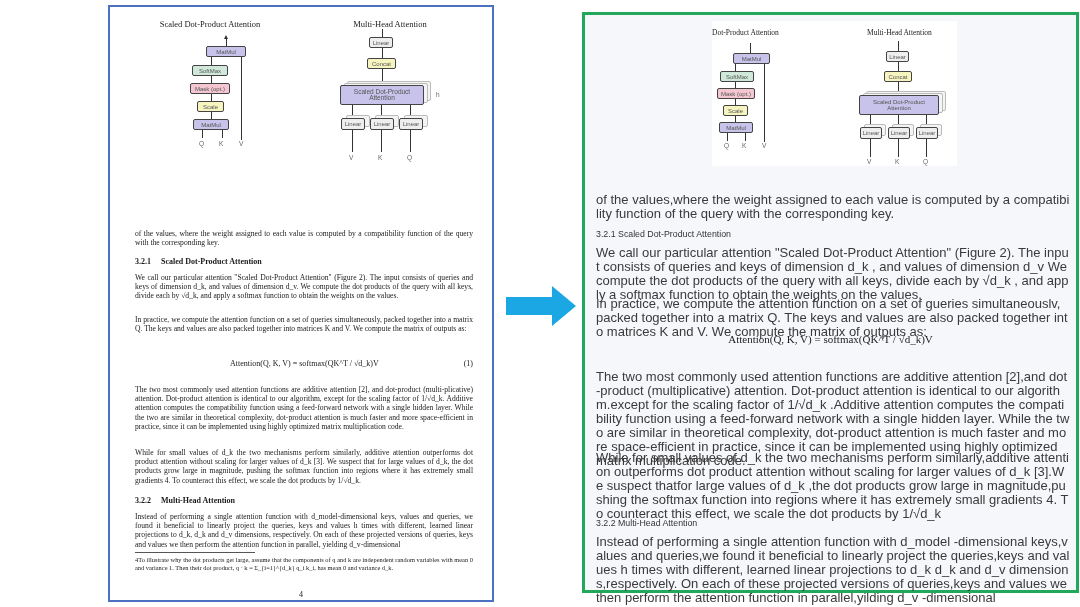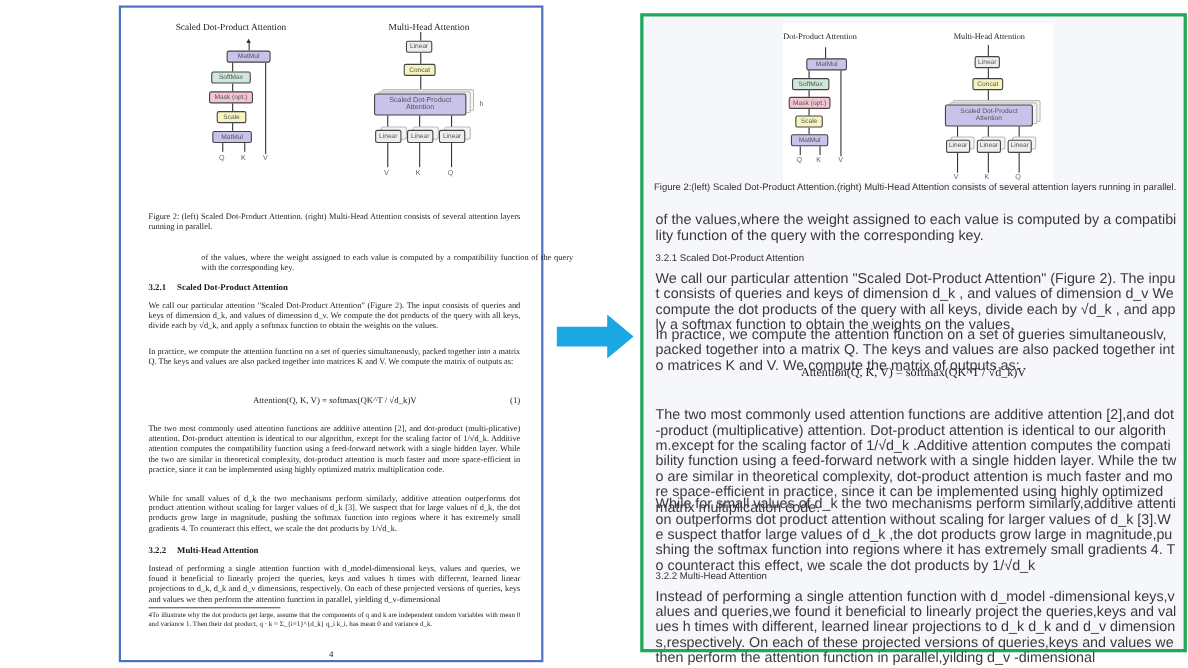--- a/index.html
+++ b/index.html
@@ -94,22 +94,21 @@
     <div class="diag-box c-grey" style="left:260px; top:111px; width:24px; height:12px;">Linear</div>
     <div class="diag-box c-grey" style="left:289px; top:111px; width:24px; height:12px;">Linear</div>
     <div class="vline" style="left:242px; top:123px; height:22px;"></div>
     <div class="vline" style="left:271px; top:123px; height:22px;"></div>
     <div class="vline" style="left:300px; top:123px; height:22px;"></div>
     <div class="diag-lbl" style="left:239px; top:147px;">V</div>
     <div class="diag-lbl" style="left:268px; top:147px;">K</div>
     <div class="diag-lbl" style="left:297px; top:147px;">Q</div>
   </div>
 
-  <div class="l-text" style="top:185px;">Figure 2: (left) Scaled Dot-Product Attention. (right) Multi-Head Attention consists of several attention layers running in parallel.</div>
-  <div class="l-text" style="top:222px;margin-left:48px;">of the values, where the weight assigned to each value is computed by a compatibility function of the query with the corresponding key.</div>
+  <div class="l-text" style="top:222px;">of the values, where the weight assigned to each value is computed by a compatibility function of the query with the corresponding key.</div>
 
   <div class="l-head" style="top:250px;">
     <span class="num">3.2.1</span>
     <span>Scaled Dot-Product Attention</span>
   </div>
   <div class="l-text" style="top:266px;">We call our particular attention "Scaled Dot-Product Attention" (Figure 2). The input consists of queries and keys of dimension d_k, and values of dimension d_v. We compute the dot products of the query with all keys, divide each by √d_k, and apply a softmax function to obtain the weights on the values.</div>
   <div class="l-text" style="top:308px;">In practice, we compute the attention function on a set of queries simultaneously, packed together into a matrix Q. The keys and values are also packed together into matrices K and V. We compute the matrix of outputs as:</div>
 
   <div class="l-eq" style="top:352px;">
     <span class="eq-body">Attention(Q, K, V) = softmax(QK^T / √d_k)V</span>
@@ -178,21 +177,20 @@
     <div class="diag-box c-grey" style="left:176px; top:106px; width:22px; height:12px;">Linear</div>
     <div class="diag-box c-grey" style="left:204px; top:106px; width:22px; height:12px;">Linear</div>
     <div class="vline" style="left:158px; top:118px; height:18px;"></div>
     <div class="vline" style="left:186px; top:118px; height:18px;"></div>
     <div class="vline" style="left:214px; top:118px; height:18px;"></div>
     <div class="diag-lbl" style="left:155px; top:137px;">V</div>
     <div class="diag-lbl" style="left:183px; top:137px;">K</div>
     <div class="diag-lbl" style="left:211px; top:137px;">Q</div>
   </div>
 
-  <div class="r-caption">Figure 2:(left) Scaled Dot-Product Attention.(right) Multi-Head Attention consists of several attention layers running in parallel.</div>
   <div class="r-text" style="top:178px;">of the values,where the weight assigned to each value is computed by a compatibility function of the query with the corresponding key.</div>
 
   <div class="r-head" style="top:214px;">3.2.1 Scaled Dot-Product Attention</div>
   <div class="r-text" style="top:231px;">We call our particular attention "Scaled Dot-Product Attention" (Figure 2). The input consists of queries and keys of dimension d_k , and values of dimension d_v We compute the dot products of the query with all keys, divide each by √d_k , and apply a softmax function to obtain the weights on the values.</div>
   <div class="r-text" style="top:282px;">In practice, we compute the attention function on a set of gueries simultaneouslv, packed together into a matrix Q. The keys and values are also packed together into matrices K and V. We compute the matrix of outputs as:</div>
 
   <div class="r-eq" style="top:318px;">Attention(Q, K, V) = softmax(QK^T / √d_k)V</div>
 
   <div class="r-text" style="top:355px;">The two most commonly used attention functions are additive attention [2],and dot-product (multiplicative) attention. Dot-product attention is identical to our algorithm.except for the scaling factor of 1/√d_k .Additive attention computes the compatibility function using a feed-forward network with a single hidden layer. While the two are similar in theoretical complexity, dot-product attention is much faster and more space-efficient in practice, since it can be implemented using highly optimized matrix multiplication code.</div>
   <div class="r-text" style="top:436px;">While for small values of d_k the two mechanisms perform similarly,additive attention outperforms dot product attention without scaling for larger values of d_k [3].We suspect thatfor large values of d_k ,the dot products grow large in magnitude,pushing the softmax function into regions where it has extremely small gradients 4. To counteract this effect, we scale the dot products by 1/√d_k</div>

